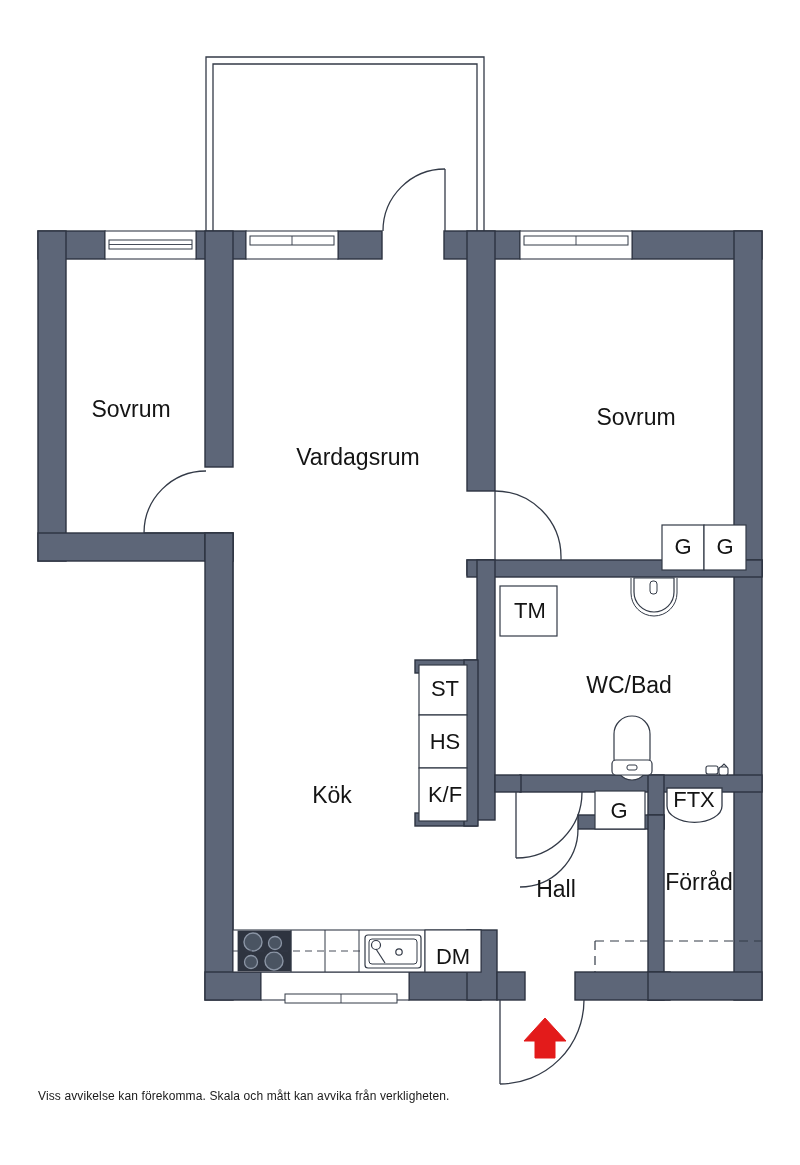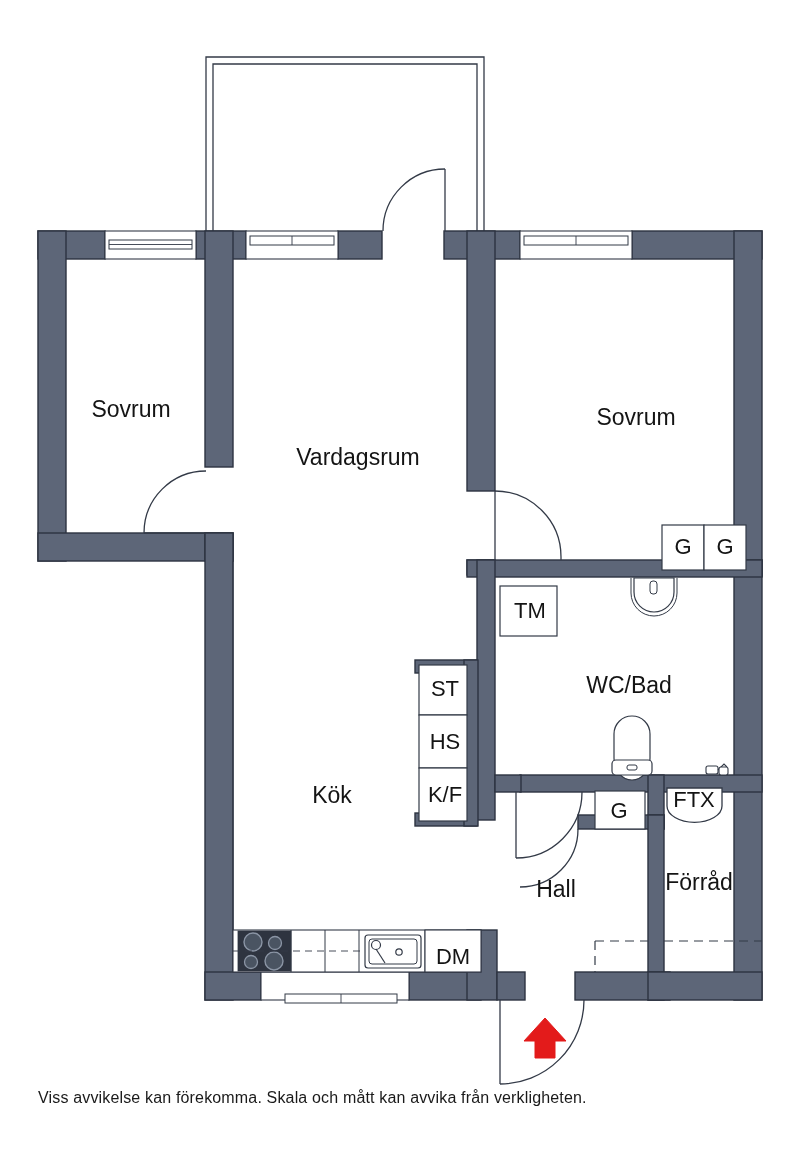--- a/index.html
+++ b/index.html
@@ -37,21 +37,21 @@
     font-size: 22px;
     fill: #141414;
     text-anchor: middle;
     dominant-baseline: middle;
   }
   .footnote {
     position: absolute;
     left: 38px;
     top: 1089px;
     font-family: "Liberation Sans", sans-serif;
-    font-size: 16px;
+    font-size: 12px;
     color: #1a1a1a;
     letter-spacing: 0.01em;
     white-space: nowrap;
   }
 </style>
 </head>
 <body>
 
 <div id="floorplan-root">
 

